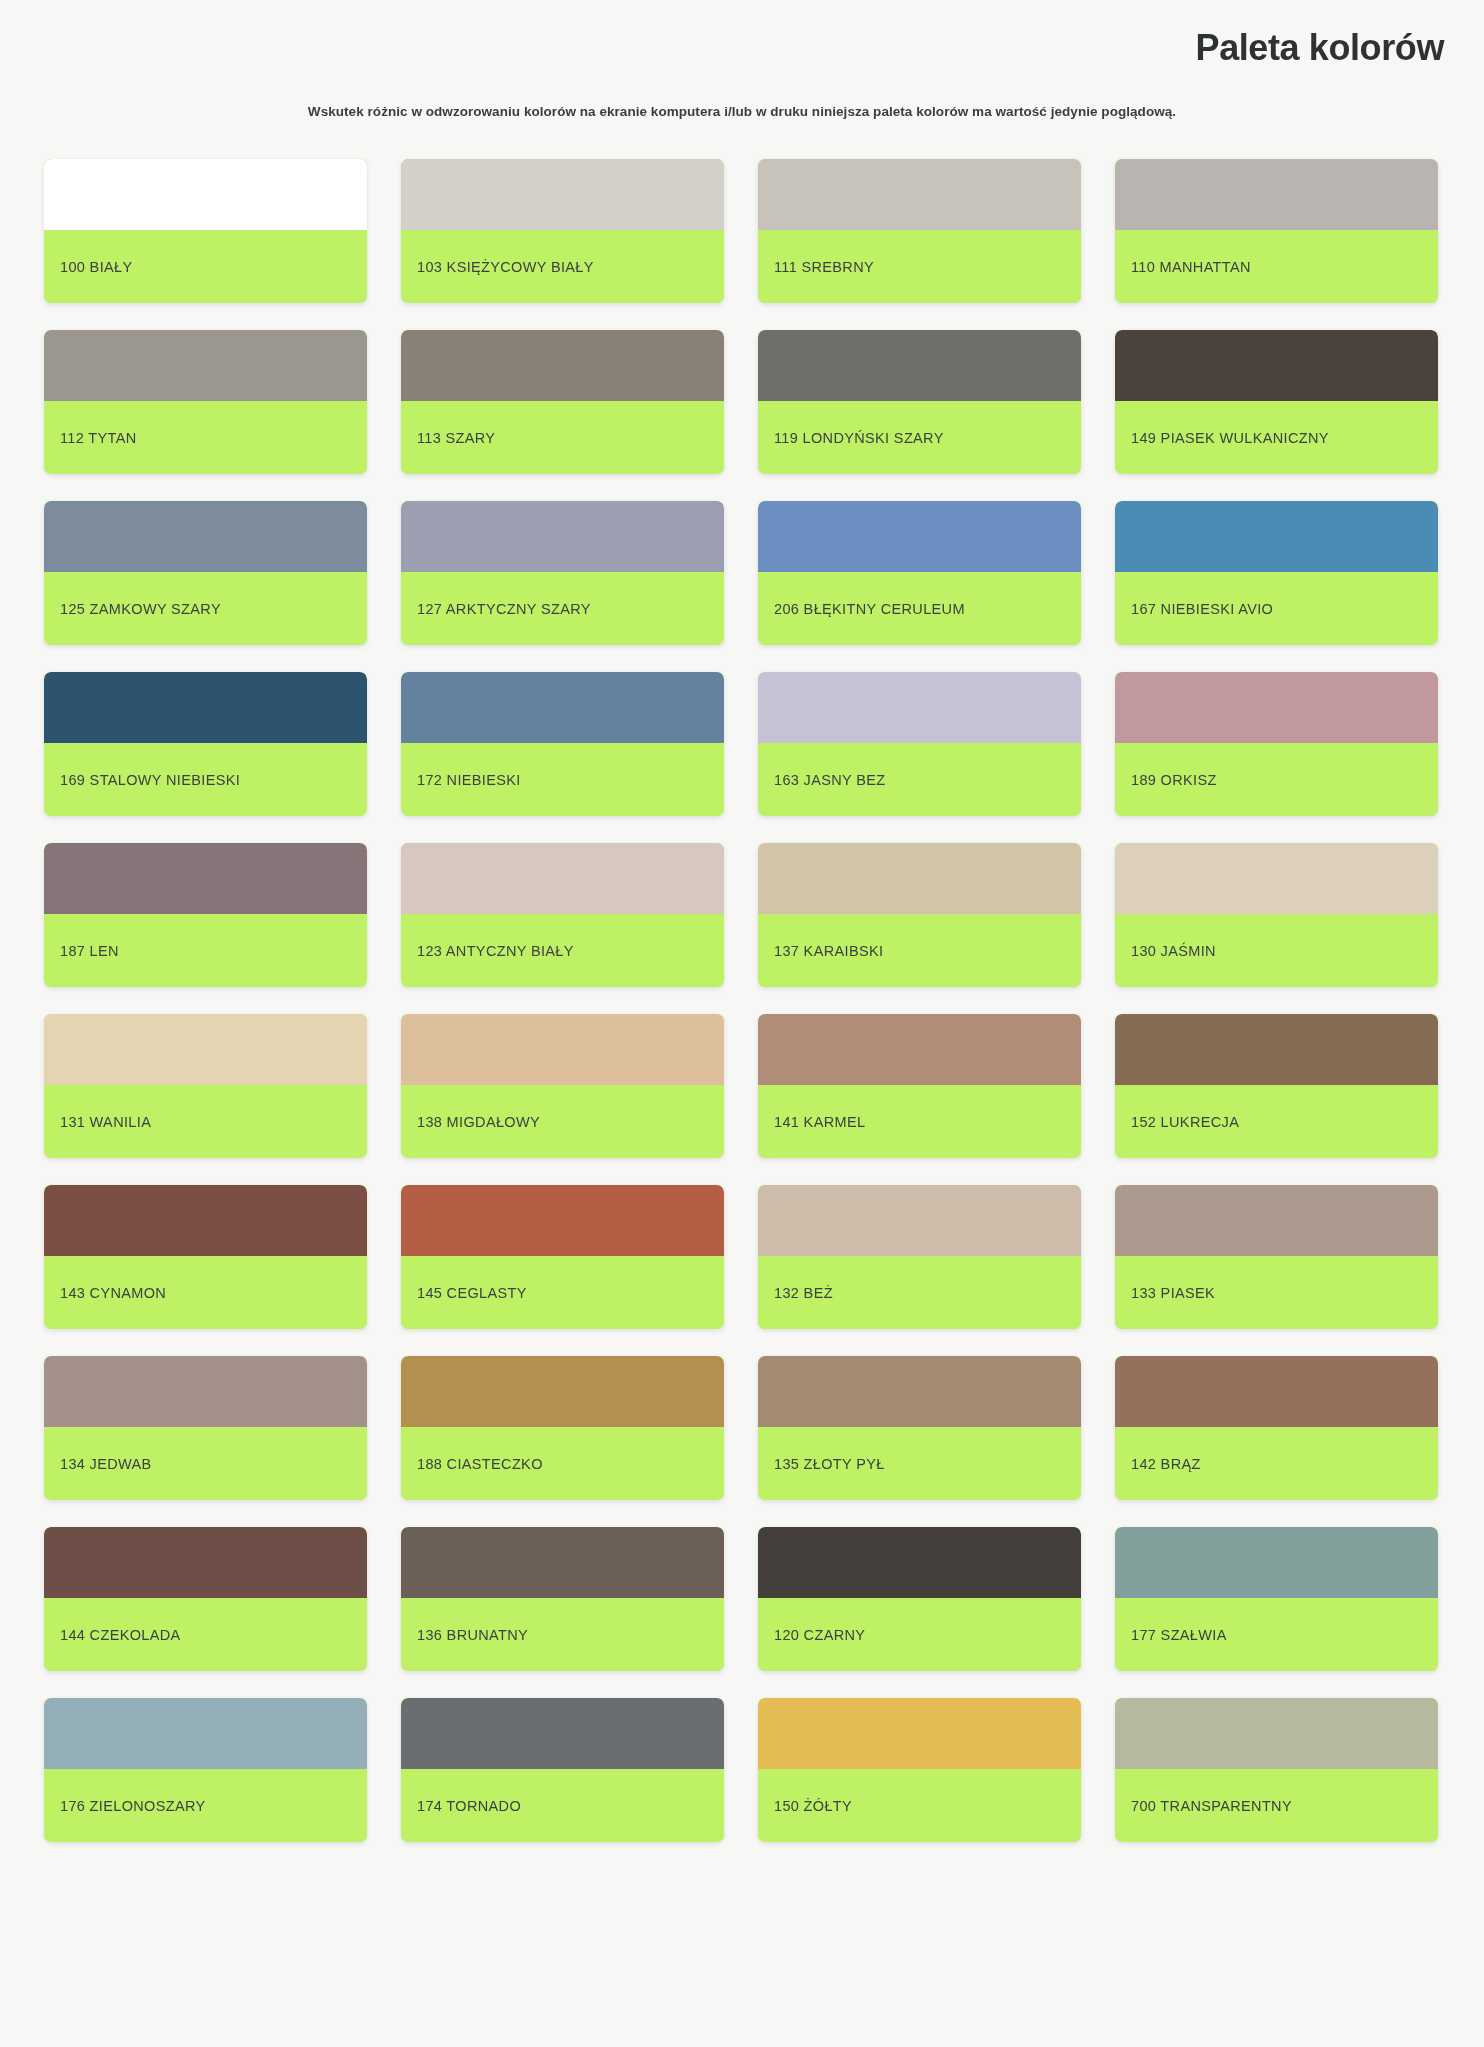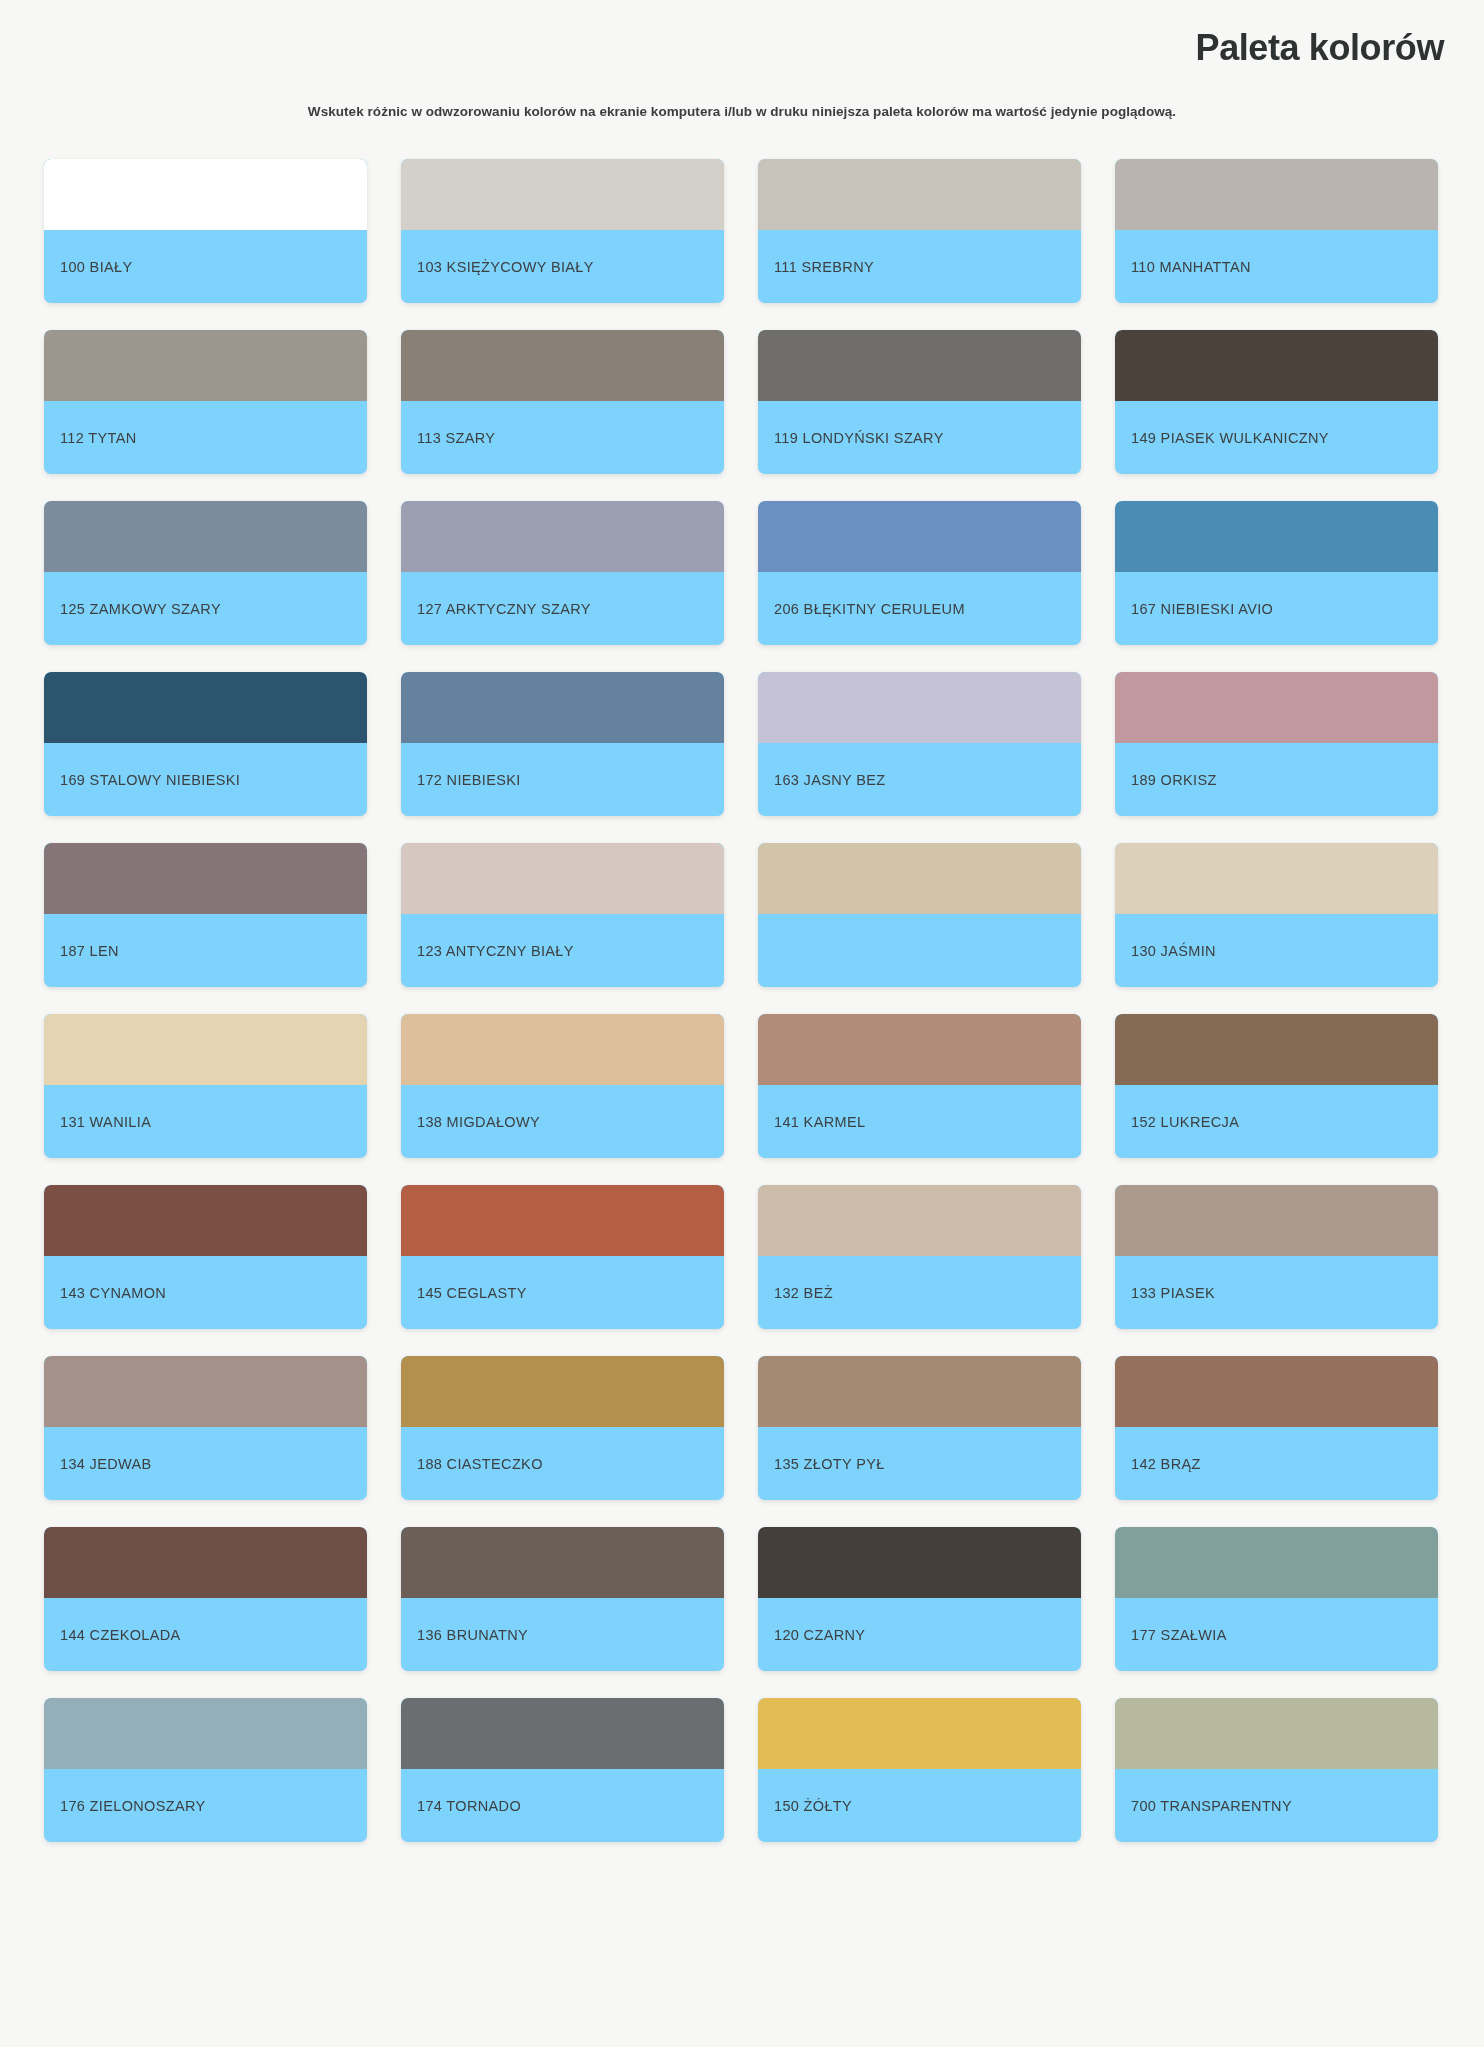--- a/index.html
+++ b/index.html
@@ -47,21 +47,21 @@
     grid-template-columns: repeat(4, 323px);
     column-gap: 34px;
     row-gap: 27px;
     margin-top: 40px;
     padding-left: 4px;
   }
 
   .swatch-card {
     width: 323px;
     height: 144px;
-    background: #7dd3fc;
+    background: #bef264;
     border-radius: 7px;
     box-shadow: 0 2px 5px rgba(0,0,0,0.10), 0 0 1px rgba(0,0,0,0.06);
     overflow: hidden;
     display: flex;
     flex-direction: column;
   }
 
   .swatch-chip {
     width: 100%;
     height: 71px;
@@ -159,20 +159,21 @@
       <div class="swatch-card">
         <div class="swatch-chip" style="background: rgb(134, 117, 120);"></div>
         <div class="swatch-label">187 LEN</div>
       </div>
       <div class="swatch-card">
         <div class="swatch-chip" style="background: rgb(214, 199, 192);"></div>
         <div class="swatch-label">123 ANTYCZNY BIAŁY</div>
       </div>
       <div class="swatch-card">
         <div class="swatch-chip" style="background: rgb(210, 196, 169);"></div>
+        <div class="swatch-label">137 KARAIBSKI</div>
       </div>
       <div class="swatch-card">
         <div class="swatch-chip" style="background: rgb(221, 208, 187);"></div>
         <div class="swatch-label">130 JAŚMIN</div>
       </div>
       <div class="swatch-card">
         <div class="swatch-chip" style="background: rgb(228, 212, 177);"></div>
         <div class="swatch-label">131 WANILIA</div>
       </div>
       <div class="swatch-card">

